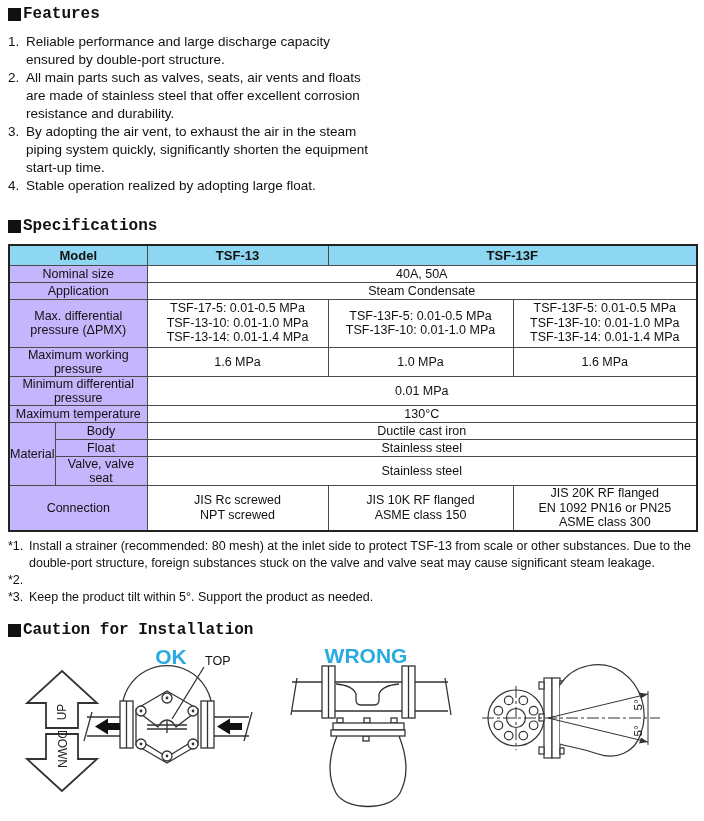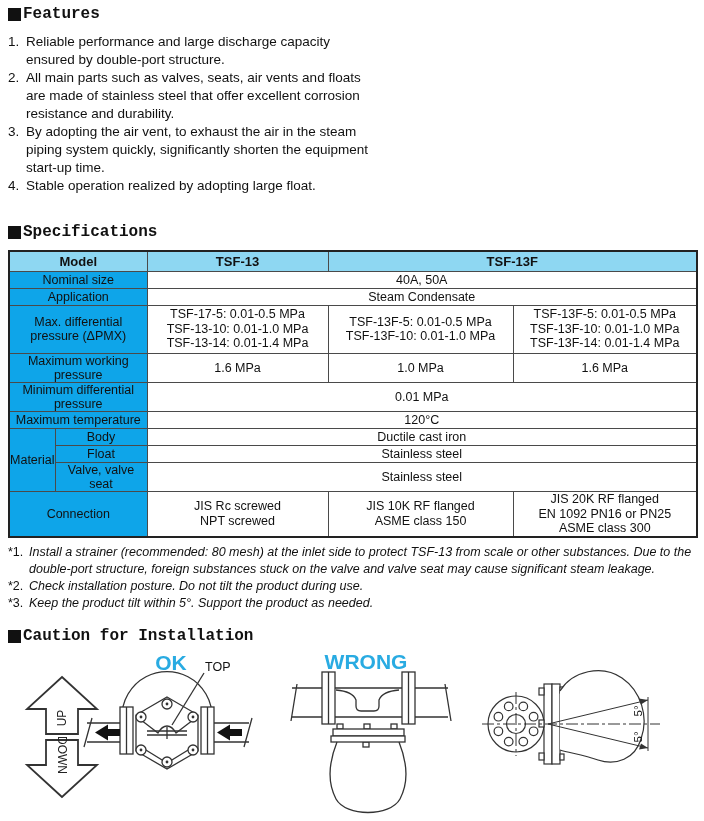--- a/index.html
+++ b/index.html
@@ -7,32 +7,32 @@
   .page{padding:5px 8px 6px 8px;width:688px;}
 
   .sec-title{display:flex;align-items:center;font-weight:bold;font-size:16px;line-height:18px;font-family:Liberation Mono, monospace;}
   .sq{width:13px;height:13px;background:#111;margin-right:2px;flex:none;}
 
   .feat-list{margin:10px 0 0 0;font-size:13.5px;line-height:18px;}
   .feat-item{display:flex;}
   .feat-item .num{width:18px;flex:none;}
   .feat-item .txt{max-width:356px;}
 
-  .spec-sec{margin-top:28px;}
+  .spec-sec{margin-top:22px;}
   table.spec{border-collapse:collapse;table-layout:fixed;width:688px;margin-top:9px;border:2px solid #222;}
   table.spec th,table.spec td{border:1px solid #4a4a4a;font-size:12.5px;text-align:center;vertical-align:middle;padding:0 0;font-weight:normal;}
   table.spec th{background:#8ed7f2;font-weight:bold;font-size:13px;}
-  td.lbl{background:#0ea5e9;}
+  td.lbl{background:#c4b5fd;}
   tr.h20{height:20px}.h17{height:17px}.h48{height:48px}.h27{height:27px}.h24{height:24px}.h46{height:46px}
   .lines div{line-height:14.5px;}
 
   .footnotes{margin-top:6px;font-size:12.5px;line-height:17px;}
   .fn{display:flex;}
   .fn .marker{width:21px;flex:none;}
-  .fn .body{flex:1;font-style:italic;}
+  .fn .body{flex:1;}
 
   .caution-sec{margin-top:15px;}
   svg.diagrams{display:block;margin:2px 0 0 -8px;}
 </style>
 </head>
 <body>
 
 <div class="page">
 
   <section>
@@ -109,21 +109,21 @@
         <td>1.6 MPa</td>
         <td>1.0 MPa</td>
         <td>1.6 MPa</td>
       </tr>
       <tr class="h24">
         <td colspan="2" class="lbl">Minimum differential pressure</td>
         <td colspan="3">0.01 MPa</td>
       </tr>
       <tr class="h17">
         <td colspan="2" class="lbl">Maximum temperature</td>
-        <td colspan="3">120°C</td>
+        <td colspan="3">130°C</td>
       </tr>
       <tr class="h17">
         <td rowspan="3" class="lbl">Material</td>
         <td class="lbl">Body</td>
         <td colspan="3">Ductile cast iron</td>
       </tr>
       <tr class="h17">
         <td class="lbl">Float</td>
         <td colspan="3">Stainless steel</td>
       </tr>
@@ -152,21 +152,20 @@
   </section>
 
   <div class="footnotes">
     <div class="fn">
       <span class="marker">*1.</span>
       <span class="body">Install a strainer (recommended: 80 mesh) at the inlet side to protect TSF-13 from scale or other substances. Due to the double-port structure, foreign substances stuck on the valve and valve seat may cause significant steam leakage.</span>
     </div>
     <div class="fn">
       <span class="marker">*2.</span>
       <span class="body">
-        <div>Check installation posture. Do not tilt the product during use.</div>
       </span>
     </div>
     <div class="fn">
       <span class="marker">*3.</span>
       <span class="body">Keep the product tilt within 5°. Support the product as needed.</span>
     </div>
   </div>
 
   <section class="caution-sec">
     <div class="sec-title">

